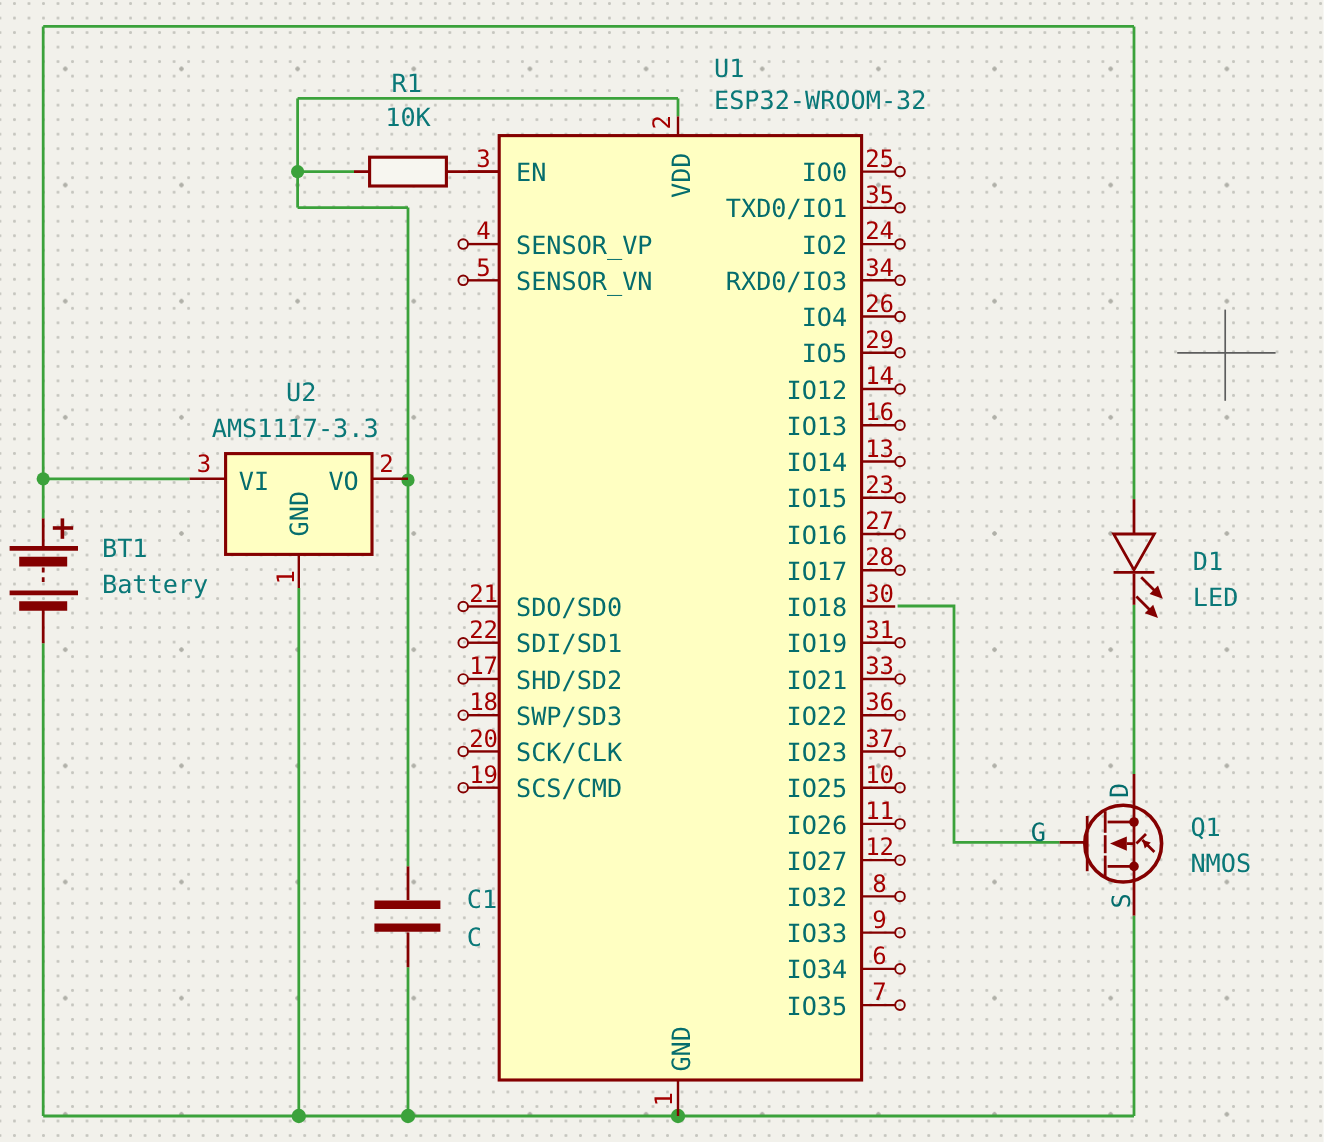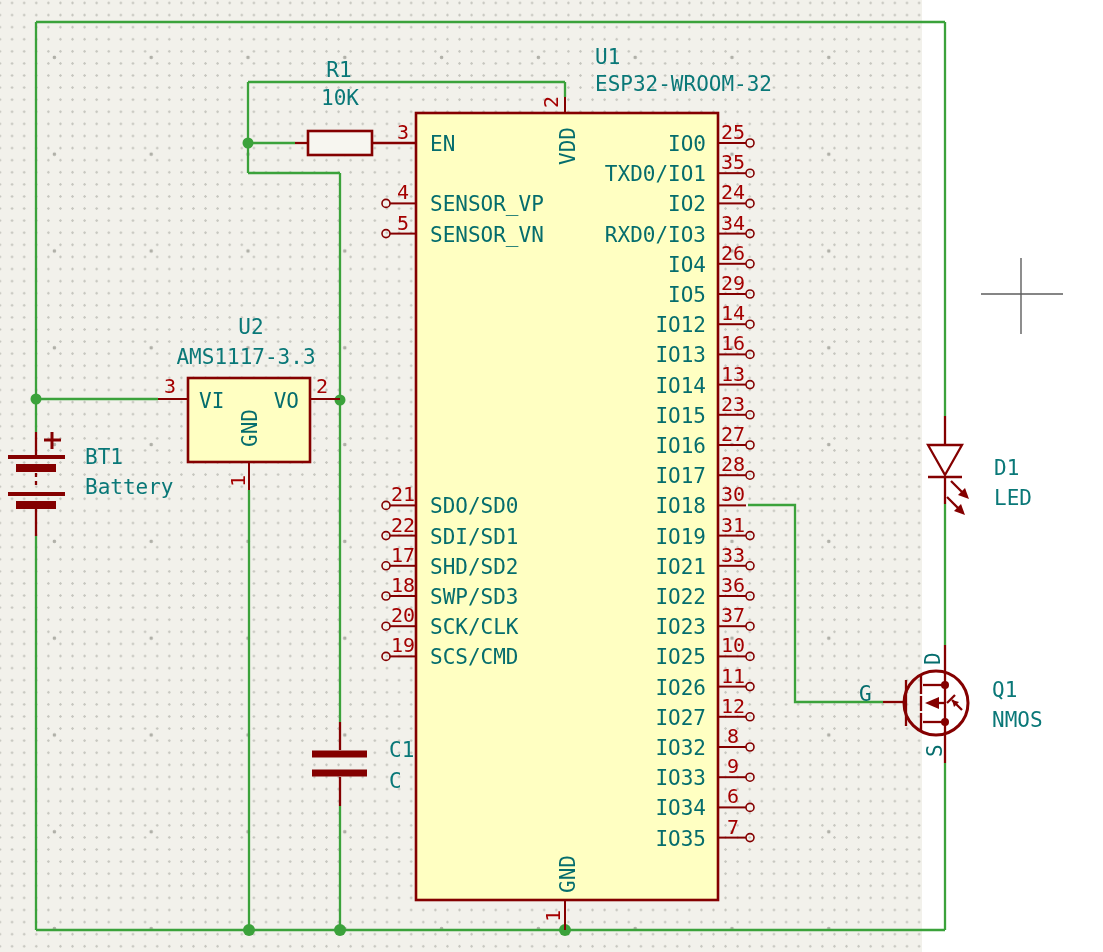--- a/index.html
+++ b/index.html
@@ -1,18 +1,18 @@
 <!DOCTYPE html>
 <html><head>
 <meta charset="utf-8">
 <style>
   html,body{margin:0;padding:0;}
   body{width:1103px;height:952px;overflow:hidden;}
   .canvas{
-    position:relative;width:922px;height:952px;
+    position:relative;width:1103px;height:952px;
     background-color:#F2F1EB;
     background-image:
       radial-gradient(circle,#c6c6bf 1px, transparent 1.4px),
       radial-gradient(circle,#b0b0a8 1.6px, transparent 2.1px);
     background-size:12.1px 12.1px, 96.8px 96.8px;
     background-position:6px 9px, 6px 9px;
   }
   svg{position:absolute;left:0;top:0;}
   text{font-family:"DejaVu Sans Mono","Liberation Mono",monospace;}
   .pinname{fill:#056D6D;font-size:21px;}

